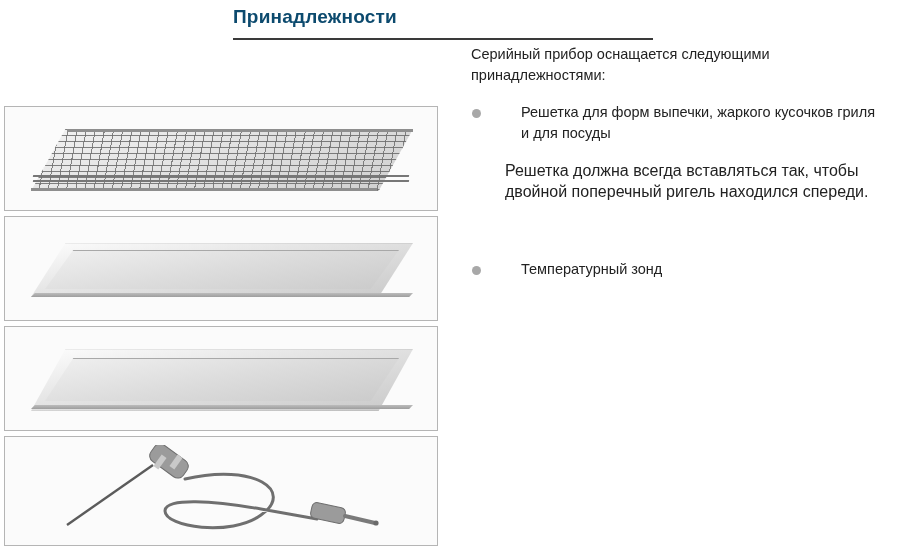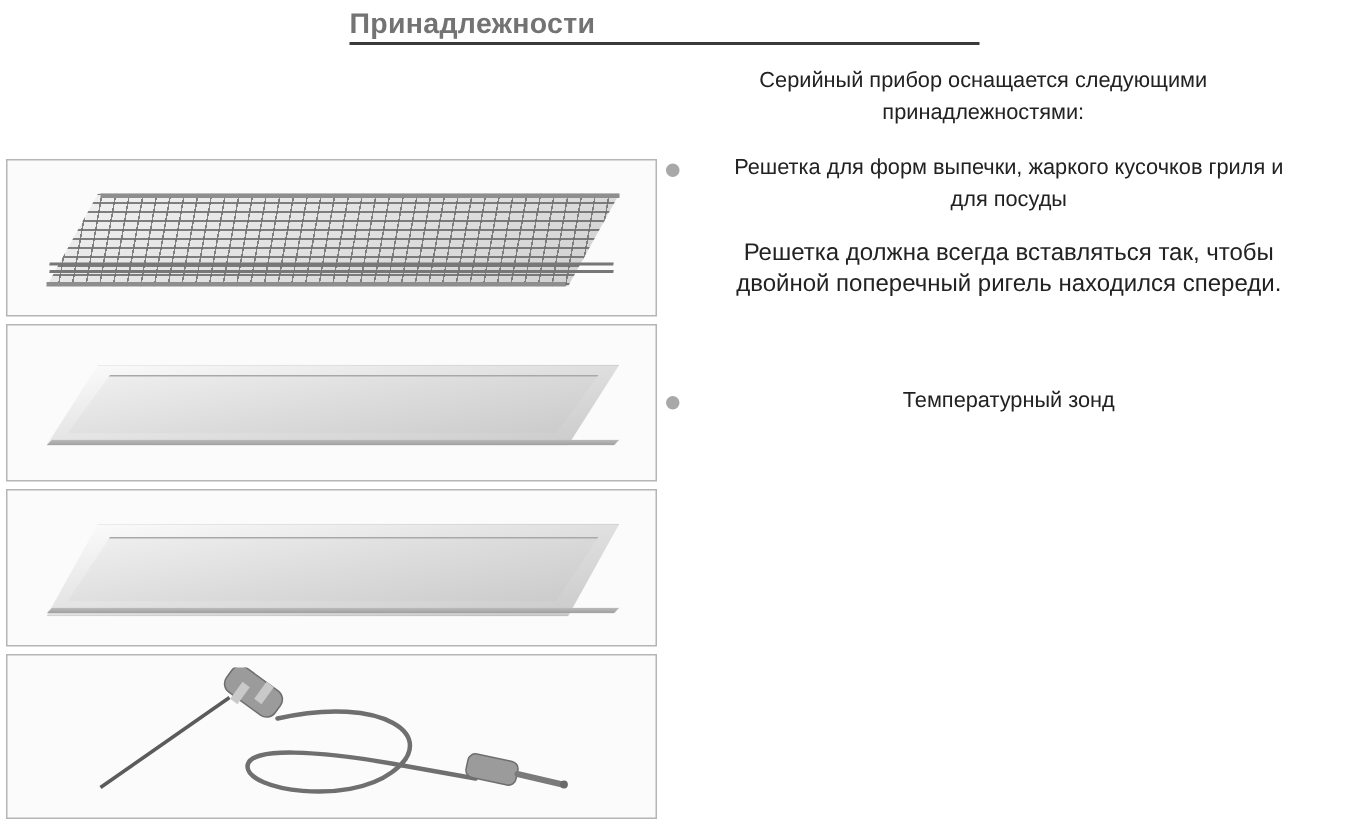--- a/index.html
+++ b/index.html
@@ -24,23 +24,23 @@
   
   .title-wrap {
     position: absolute;
     left: 233px;
     top: 6px;
     width: 420px;
   }
   .title {
     font-size: 19px;
     font-weight: bold;
-    color: #737373;
+    color: #0c4a6e;
     letter-spacing: 0.2px;
-    padding-bottom: 0;
+    padding-bottom: 10px;
   }
   .title-rule {
     height: 2px;
     background: #3a3a3a;
     width: 420px;
   }
 
   
   .figures {
     position: absolute;
@@ -145,24 +145,23 @@
   .tray.deep .outer { height: 62px; }
   .tray.deep .inner { top: 9px; height: 42px; }
   .tray.deep .lip { top: 56px; }
 
   
   .probe-svg { position: absolute; left: 40px; top: 8px; }
 
   
   .content {
     position: absolute;
-    left: 443px;
+    left: 471px;
     top: 44px;
     width: 425px;
-    text-align: center;
   }
   .intro {
     font-size: 14.5px;
     line-height: 21px;
     color: #222;
     margin: 0 0 16px 0;
   }
   .bullet-row {
     position: relative;
     padding-left: 34px;
@@ -174,21 +173,21 @@
     top: 7px;
     width: 9px;
     height: 9px;
     border-radius: 50%;
     background: #a8a8a8;
   }
   .bullet-text {
     font-size: 14.5px;
     line-height: 21px;
     color: #222;
-    margin: 0;
+    margin: 16px;
   }
   .sub-para {
     font-size: 16px;
     line-height: 21px;
     color: #222;
     margin: 14px 0 0 0;
   }
 </style>
 </head>
 <body>

